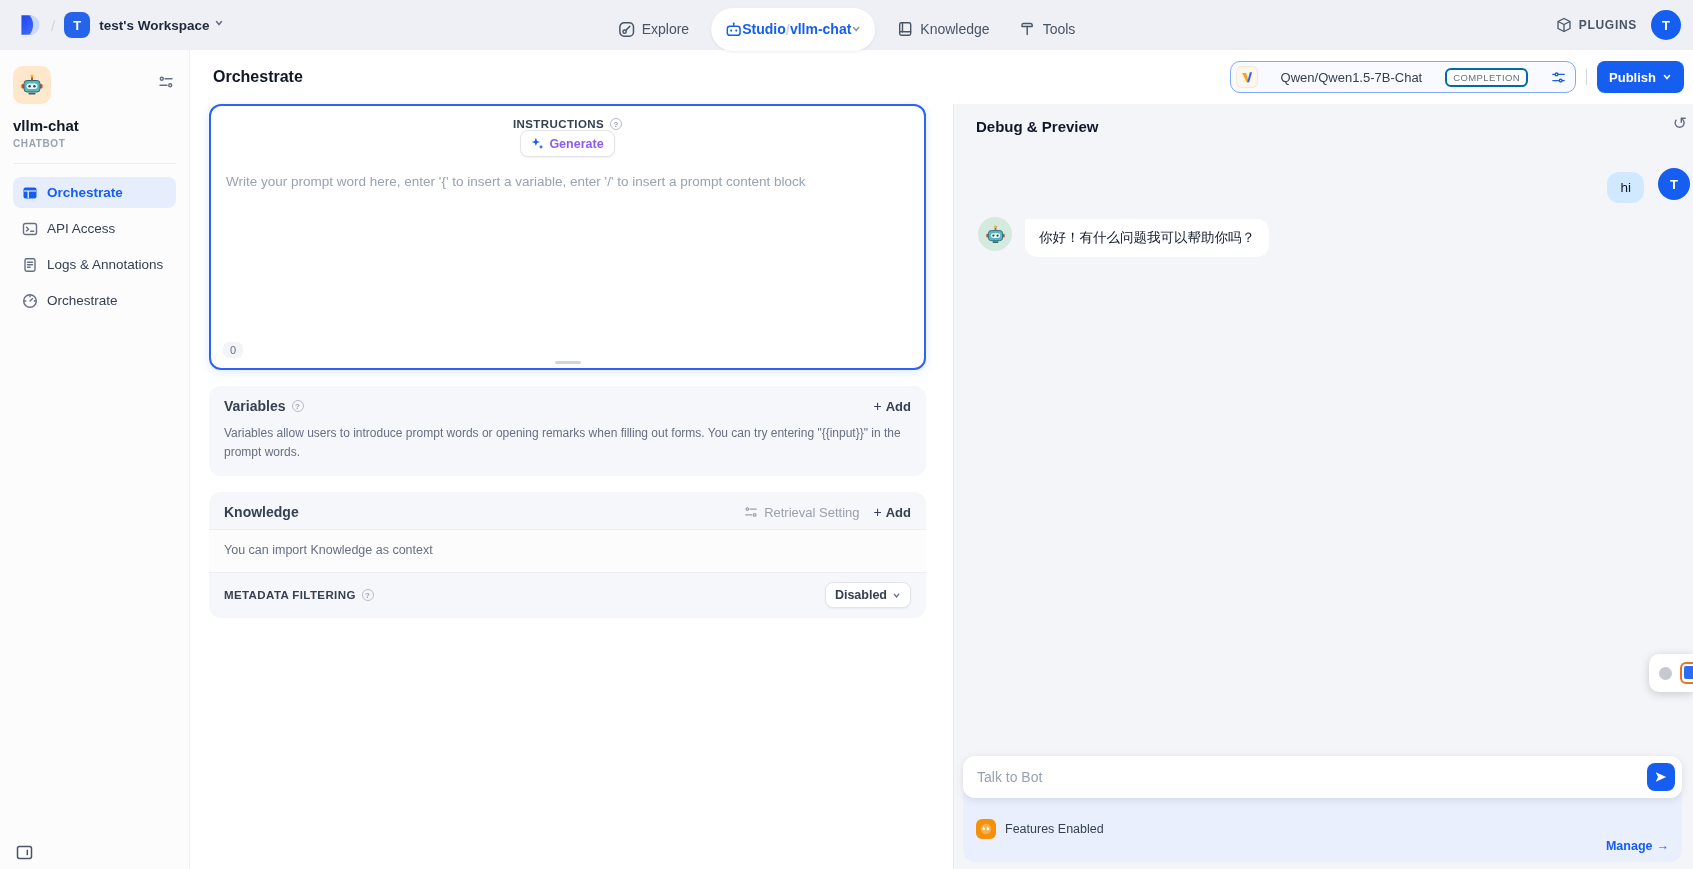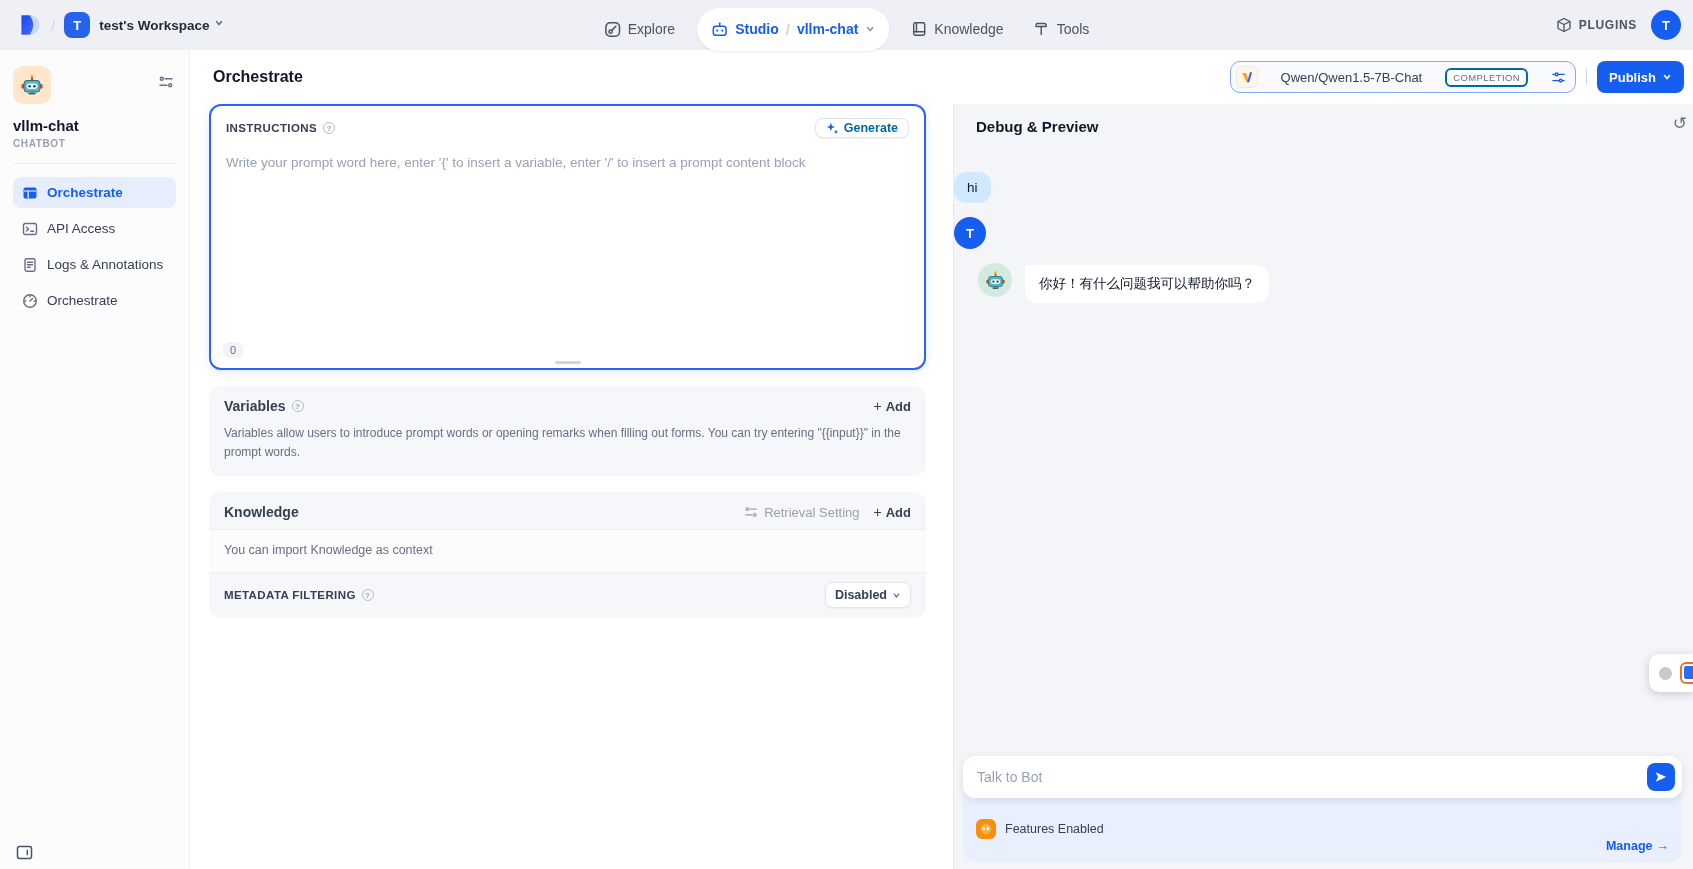--- a/index.html
+++ b/index.html
@@ -17,21 +17,21 @@
   .slash { color:#d0d5dd; font-size:15px; }
   .ws-avatar { width:26px; height:26px; border-radius:8px; background:#2563eb; color:#fff;
     font-size:13px; font-weight:700; display:flex; align-items:center; justify-content:center; cursor:pointer; }
   .ws-name { font-size:13.5px; font-weight:600; color:#1d2939; display:flex; align-items:flex-start; gap:5px; cursor:pointer; }
   .chev { color:#676f83; }
   .topnav { position:absolute; left:50%; top:0; transform:translateX(-50%); height:58px;
     display:flex; align-items:center; gap:14px; }
   .nav-item { display:flex; align-items:center; gap:7px; font-size:14px; font-weight:500;
     color:#495464; padding:6px 8px; cursor:pointer; }
   .studio-pill { background:#fff; border-radius:999px; padding:13px 14px; display:flex;
-    align-items:center; gap:7px; box-shadow:0 1px 3px rgba(16,24,40,.08); font-size:14px; font-weight:600; cursor:pointer; }
+    align-items:center; gap:0; box-shadow:0 1px 3px rgba(16,24,40,.08); font-size:14px; font-weight:600; cursor:pointer; }
   .blue-txt { color:#155eef; }
   .topbar-right { display:flex; align-items:center; gap:14px; }
   .plugins { display:flex; align-items:center; gap:7px; font-size:12px; font-weight:600;
     color:#495464; letter-spacing:.7px; cursor:pointer; }
   .user-avatar { width:30px; height:30px; border-radius:50%; background:#155eef; color:#fff;
     font-size:13px; font-weight:600; display:flex; align-items:center; justify-content:center; cursor:pointer; }
 
   
   .main { display:flex; height:819px; }
   .sidebar { width:190px; flex-shrink:0; background:#fcfcfd; border-right:1px solid #eceef2;
@@ -67,27 +67,27 @@
   .model-badge { font-size:9.5px; font-weight:500; color:#676f83; letter-spacing:.4px;
     border:2px solid #0369a1; background:#fff; border-radius:6px; padding:2px 6px; }
   .header-sep { width:1px; height:16px; background:#d0d5dd; margin:0 10px; }
   .publish-btn { height:32px; background:#155eef; color:#fff; font-size:13px; font-weight:600;
     border:none; border-radius:8px; padding:0 12px; display:flex; align-items:center; gap:6px; cursor:pointer;
     font-family:inherit; }
 
   
   .instructions-card { border:2px solid #2e62f6; border-radius:12px; background:#fff;
     box-shadow:0 2px 10px rgba(21,94,239,.14); height:266px; position:relative; padding:12px 15px; }
-  .instructions-header { display:flex; align-items:center; justify-content:space-between; }
+  .instructions-header { display:flex; align-items:center; justify-content:space-between;flex-direction:column; }
   .card-title-sm { font-size:11.5px; font-weight:700; color:#354052; letter-spacing:.4px;
     display:flex; align-items:center; gap:6px; }
   .help-icon { width:12px; height:12px; border-radius:50%; border:1.2px solid #b8bcc9; color:#98a2b3;
     font-size:8px; display:inline-flex; align-items:center; justify-content:center; font-weight:700; }
   .generate-btn { display:flex; align-items:center; gap:5px; background:#fff; border:1px solid #e2e4ea;
-    border-radius:8px; height:20px; padding:0 10px; font-size:12.5px; font-weight:600; color:#0369a1;
+    border-radius:8px; height:27px; padding:0 10px; font-size:12.5px; font-weight:600; color:#8b5cf6;
     box-shadow:0 1px 2px rgba(16,24,40,.06); cursor:pointer; font-family:inherit; }
   .prompt-placeholder { margin-top:17px; font-size:13.5px; color:#98a2b3; cursor:text; }
   .char-count { position:absolute; left:12px; bottom:10px; background:#f2f4f7; border-radius:6px;
     padding:2px 7px; font-size:11px; color:#676f83; }
   .resize-handle { position:absolute; bottom:4px; left:50%; transform:translateX(-50%);
     width:26px; height:3px; border-radius:2px; background:#d0d5dd; cursor:ns-resize; }
 
   
   .section-card { background:#f6f7fa; border-radius:12px; margin-top:16px; overflow:hidden; }
   .section-header { display:flex; align-items:center; justify-content:space-between; padding:12px 15px 9px; }
@@ -106,21 +106,21 @@
     padding:12px 9px; font-size:12.5px; font-weight:600; color:#354052; display:flex; align-items:center;
     gap:5px; box-shadow:0 1px 2px rgba(16,24,40,.05); cursor:pointer; font-family:inherit; }
 
   
   .debug-header { padding:14px 22px 6px; }
   .debug-title { font-size:15px; font-weight:700; color:#101828; }
   .restart-btn { position:absolute; top:11px; right:6px; color:#676f83; font-size:17px;
     line-height:1; cursor:pointer; }
   .chat-area { flex:1; overflow:hidden; }
   .msg-row-user { display:flex; justify-content:flex-end; align-items:flex-start; gap:14px;
-    padding-right:3px; margin-top:26px;flex-direction:column; }
+    padding-right:3px; margin-top:26px; }
   .bubble-user { background:#d1e9ff; border-radius:12px; padding:8px 13px; font-size:13.5px;
     color:#101828; margin-top:4px; }
   .msg-avatar-user { width:32px; height:32px; border-radius:50%; background:#155eef; color:#fff;
     font-weight:600; font-size:13px; display:flex; align-items:center; justify-content:center; flex-shrink:0; }
   .msg-row-bot { display:flex; align-items:flex-start; gap:13px; padding-left:24px; margin-top:14px; }
   .bot-avatar { width:34px; height:34px; border-radius:50%; background:#d5eade;
     display:flex; align-items:center; justify-content:center; flex-shrink:0; }
   .bubble-bot { background:#fff; border-radius:2px 12px 12px 12px; padding:10px 14px;
     font-size:13.5px; color:#101828; margin-top:2px; }
 

